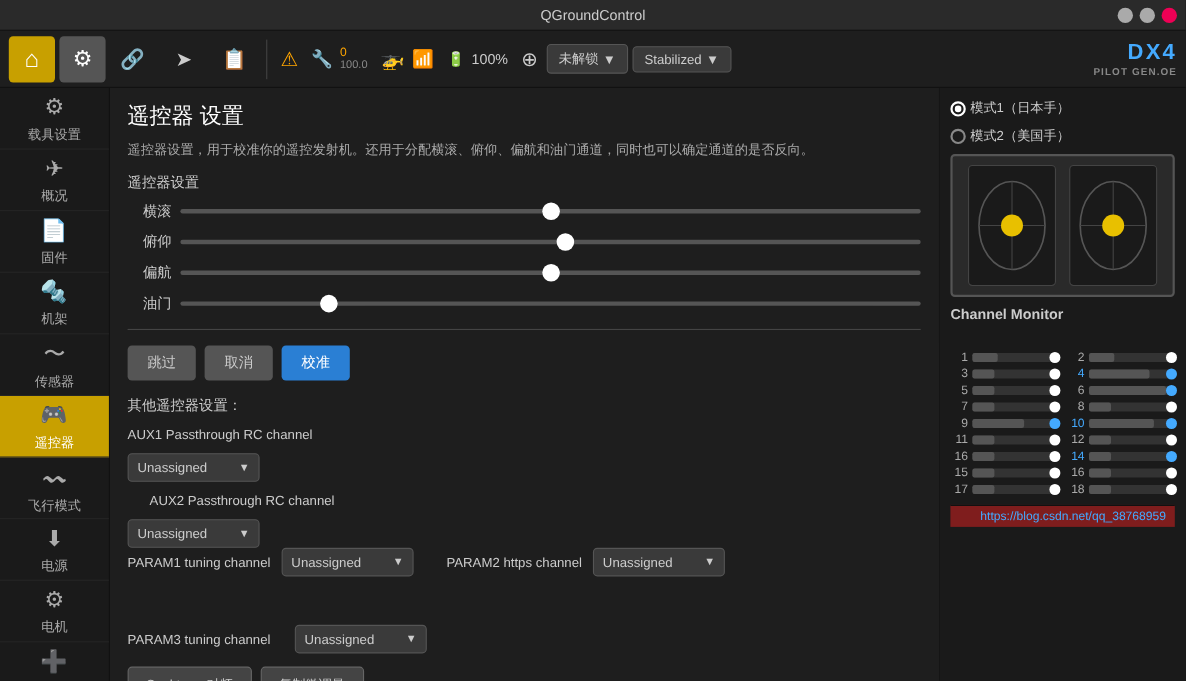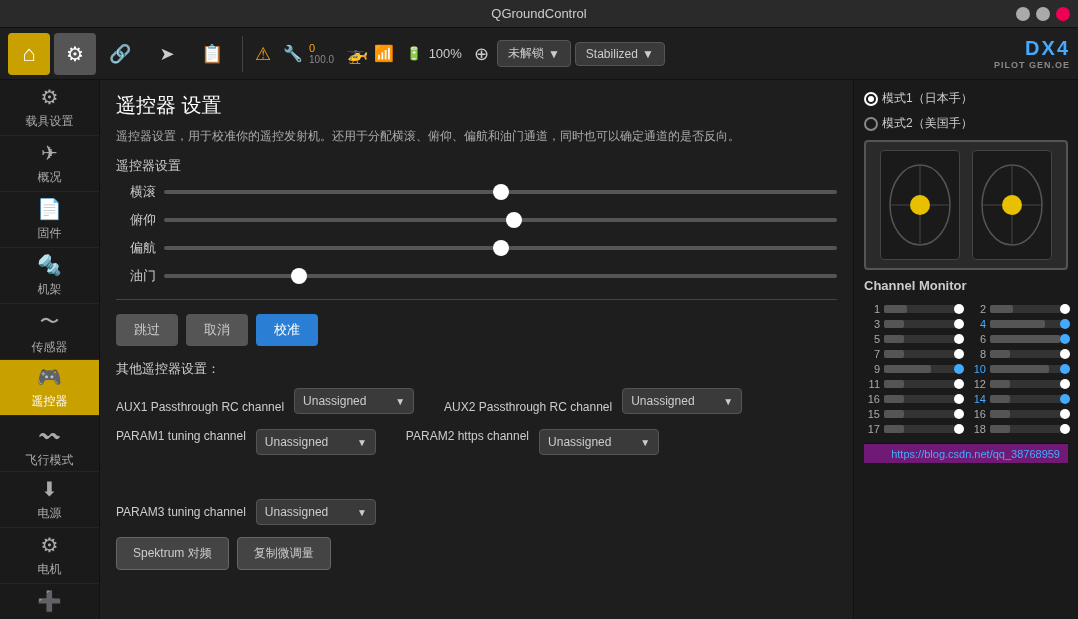--- a/index.html
+++ b/index.html
@@ -299,21 +299,21 @@
       border-radius: 4px;
       display: flex; align-items: center; justify-content: center;
       position: relative;
     }
 
     
     .channel-monitor-title {
       color: #ccc;
       font-size: 13px;
       font-weight: bold;
-      margin-bottom: 2px;
+      margin-bottom: 18px;
     }
     .channel-grid {
       display: grid;
       grid-template-columns: 1fr 1fr;
       gap: 3px 8px;
     }
     .channel-row {
       display: flex;
       align-items: center;
       gap: 4px;
@@ -340,21 +340,21 @@
       width: 10px; height: 10px;
       border-radius: 50%;
       background: #4af;
       position: absolute;
       right: -2px;
       top: -1px;
     }
 
     
     .statusbar {
-      background: #701a75;
+      background: #7f1d1d;
       height: 20px;
       border-top: 1px solid #111;
       display: flex;
       align-items: center;
       justify-content: flex-end;
       padding: 0 8px;
       font-size: 11px;
       color: #4af;
     }
 
@@ -512,45 +512,45 @@
 
     <div class="button-row">
       <button class="btn-gray">跳过</button>
       <button class="btn-gray">取消</button>
       <button class="btn-blue">校准</button>
     </div>
 
     <div class="section-sub">其他遥控器设置：</div>
 
     <div id="settings-grid" style="margin-bottom:12px;">
-    <div style="display: flex; align-items: flex-end; gap: 10px; margin-bottom: 15px; flex-wrap: wrap;">
+    <div style="display: flex; align-items: flex-start; gap: 10px; margin-bottom: 0; flex-wrap: wrap; flex-direction: column;">
           <span class="setting-label">AUX1 Passthrough RC channel</span>
       <div class="dropdown">
         <span>Unassigned</span>
         <span class="dropdown-arrow">▼</span>
       </div>
           <span class="setting-label" style="margin-left:20px;">AUX2 Passthrough RC channel</span>
         <div class="dropdown">
           <span>Unassigned</span>
           <span class="dropdown-arrow">▼</span>
         </div>
         </div>
-        <div style="display: flex; align-items: flex-start; gap: 10px; margin-bottom: 24px; flex-wrap: wrap;">
+        <div style="display: flex; align-items: center; gap: 10px; margin-bottom: 24px; flex-wrap: wrap;">
           <span class="setting-label">PARAM1 tuning channel</span>
       <div class="dropdown">
         <span>Unassigned</span>
         <span class="dropdown-arrow">▼</span>
       </div>
           <span class="setting-label" style="margin-left:20px;">PARAM2 https channel</span>
         <div class="dropdown">
           <span>Unassigned</span>
           <span class="dropdown-arrow">▼</span>
         </div>
         </div>
-        <div style="display: flex; align-items: center; gap: 10px; margin-bottom: 8px; flex-wrap: wrap; margin-top: 44px;">
+        <div style="display: flex; align-items: center; gap: 22px; margin-bottom: 8px; flex-wrap: wrap; margin-top: 44px;">
           <span class="setting-label">PARAM3 tuning channel</span>
       <div class="dropdown">
         <span>Unassigned</span>
         <span class="dropdown-arrow">▼</span>
       </div>
         </div>
       </div>
 
     <div class="bottom-buttons">
       <button class="btn-dark">Spektrum 对频</button>

